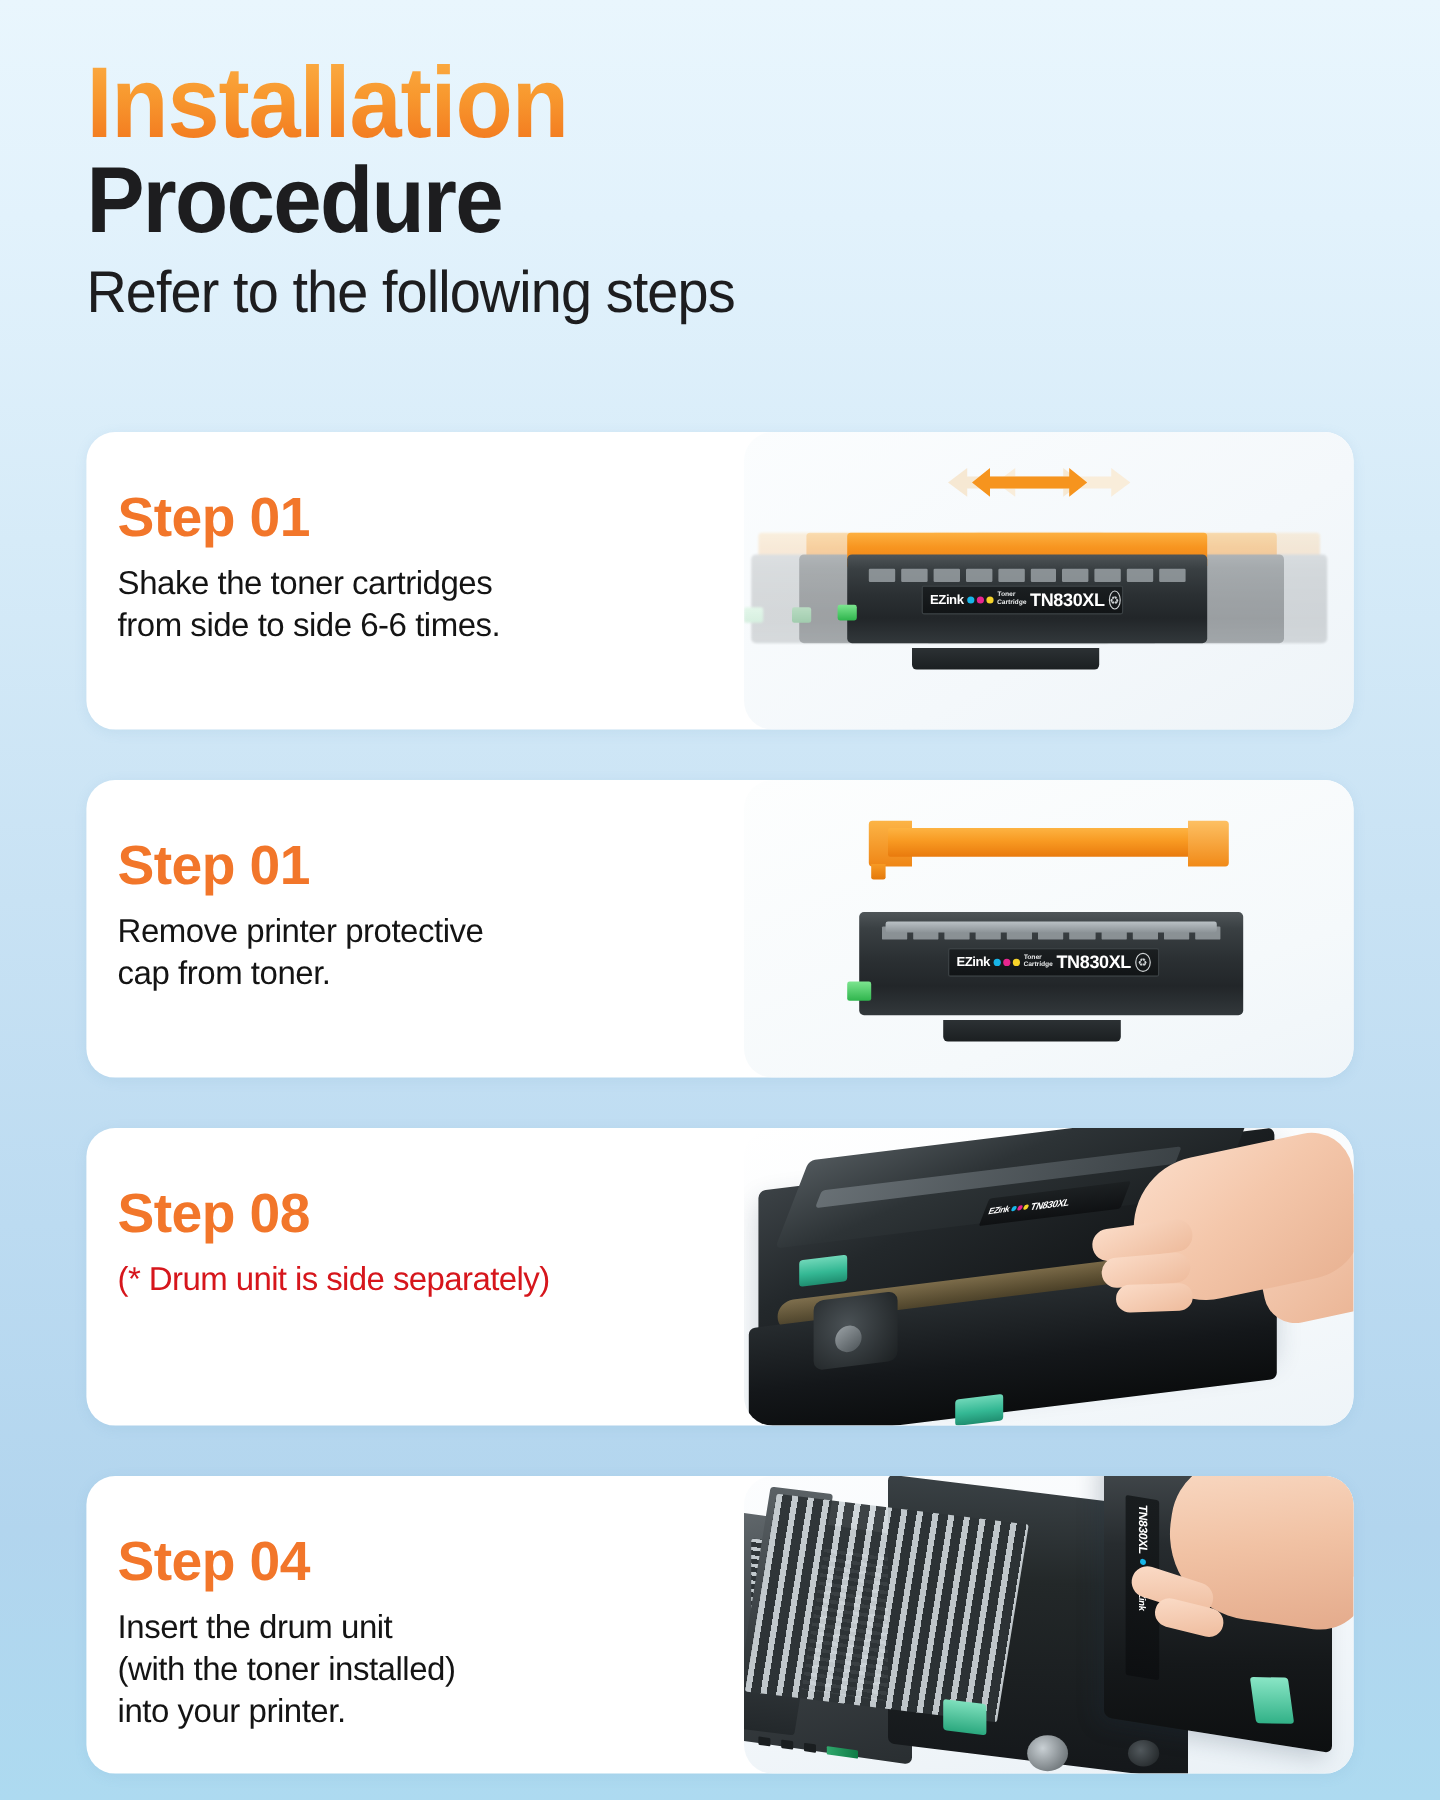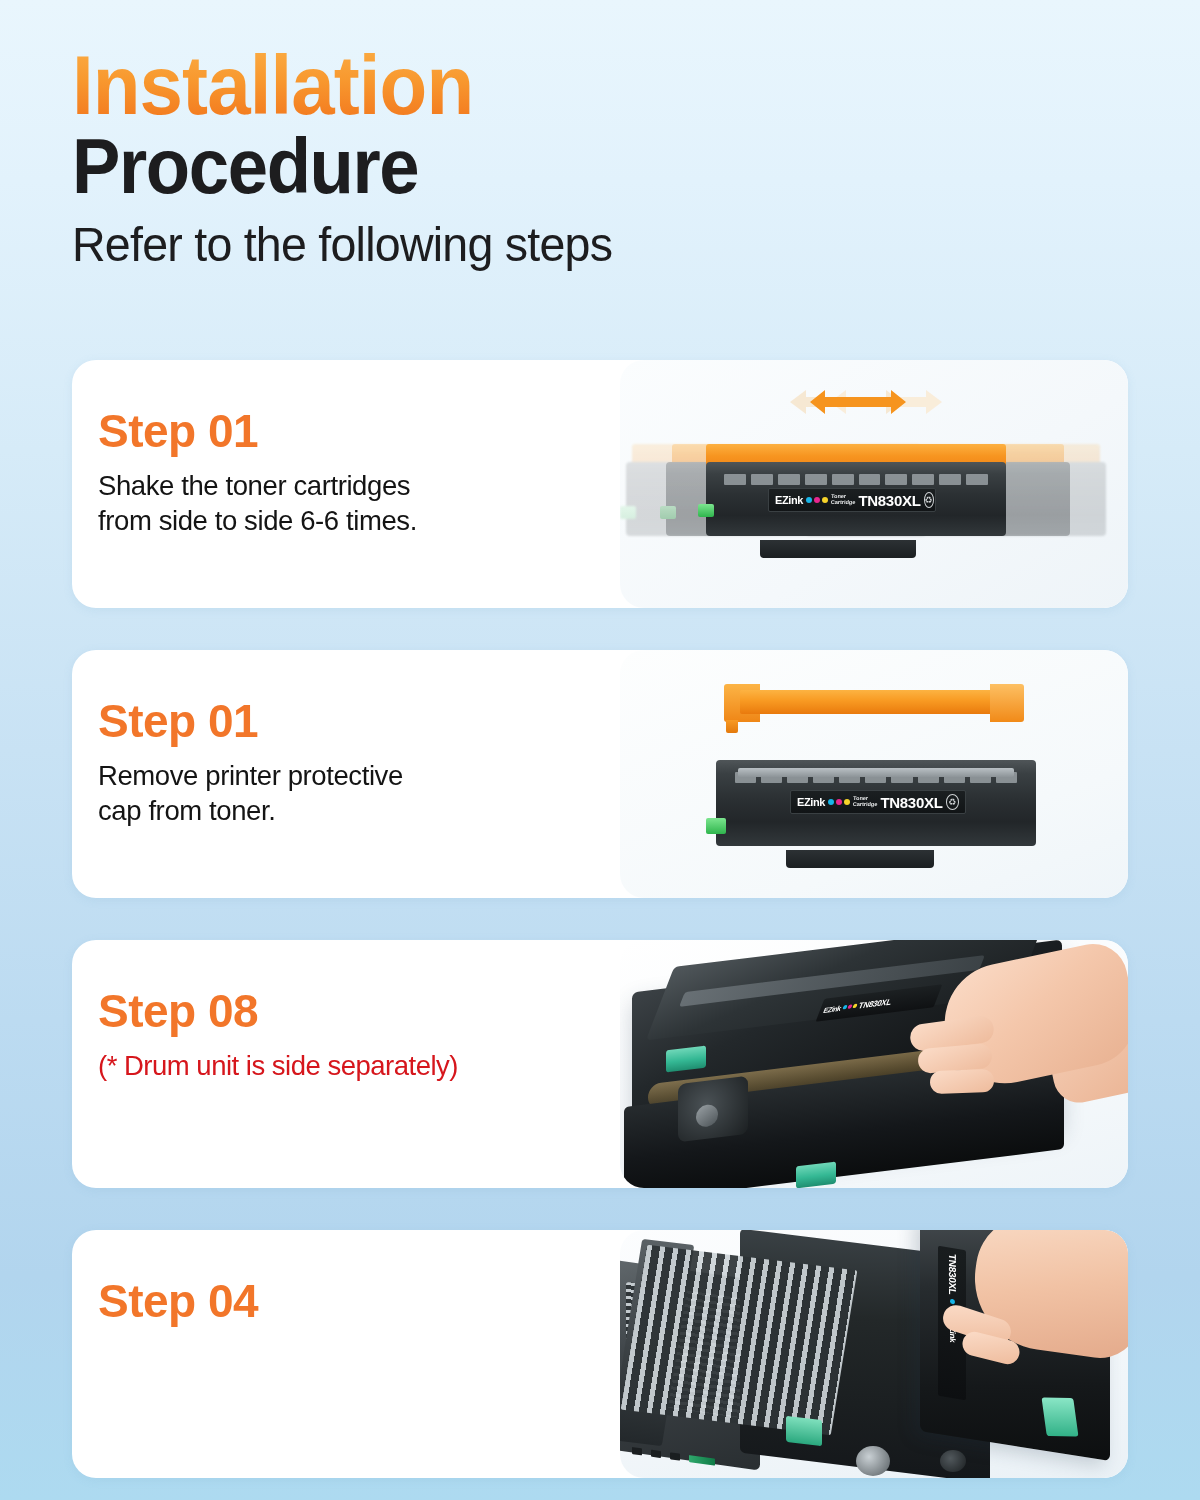--- a/index.html
+++ b/index.html
@@ -559,20 +559,23 @@
         <div class="fing" style="left:2px;  top:74px; width:84px; height:27px; transform:rotate(-8deg);"></div>
         <div class="fing" style="left:10px; top:100px; width:74px; height:25px; transform:rotate(-5deg);"></div>
         <div class="fing" style="left:22px; top:124px; width:64px; height:23px; transform:rotate(-2deg);"></div>
       </div>
     </div>
   </div>
 
   <div class="card">
     <div class="card-text">
       <div class="step-label">Step 04</div>
+      <div class="step-desc">Insert the drum unit
+(with the toner installed)
+into  your printer.</div>
     </div>
     <div class="card-img s4">
       <div class="prn-left"></div>
       <div class="prn-vents"></div>
       <div class="prn-btns">
         <i></i>
           <i></i>
           <i></i>
           <span class="prn-greenbtn"></span>
       </div>

